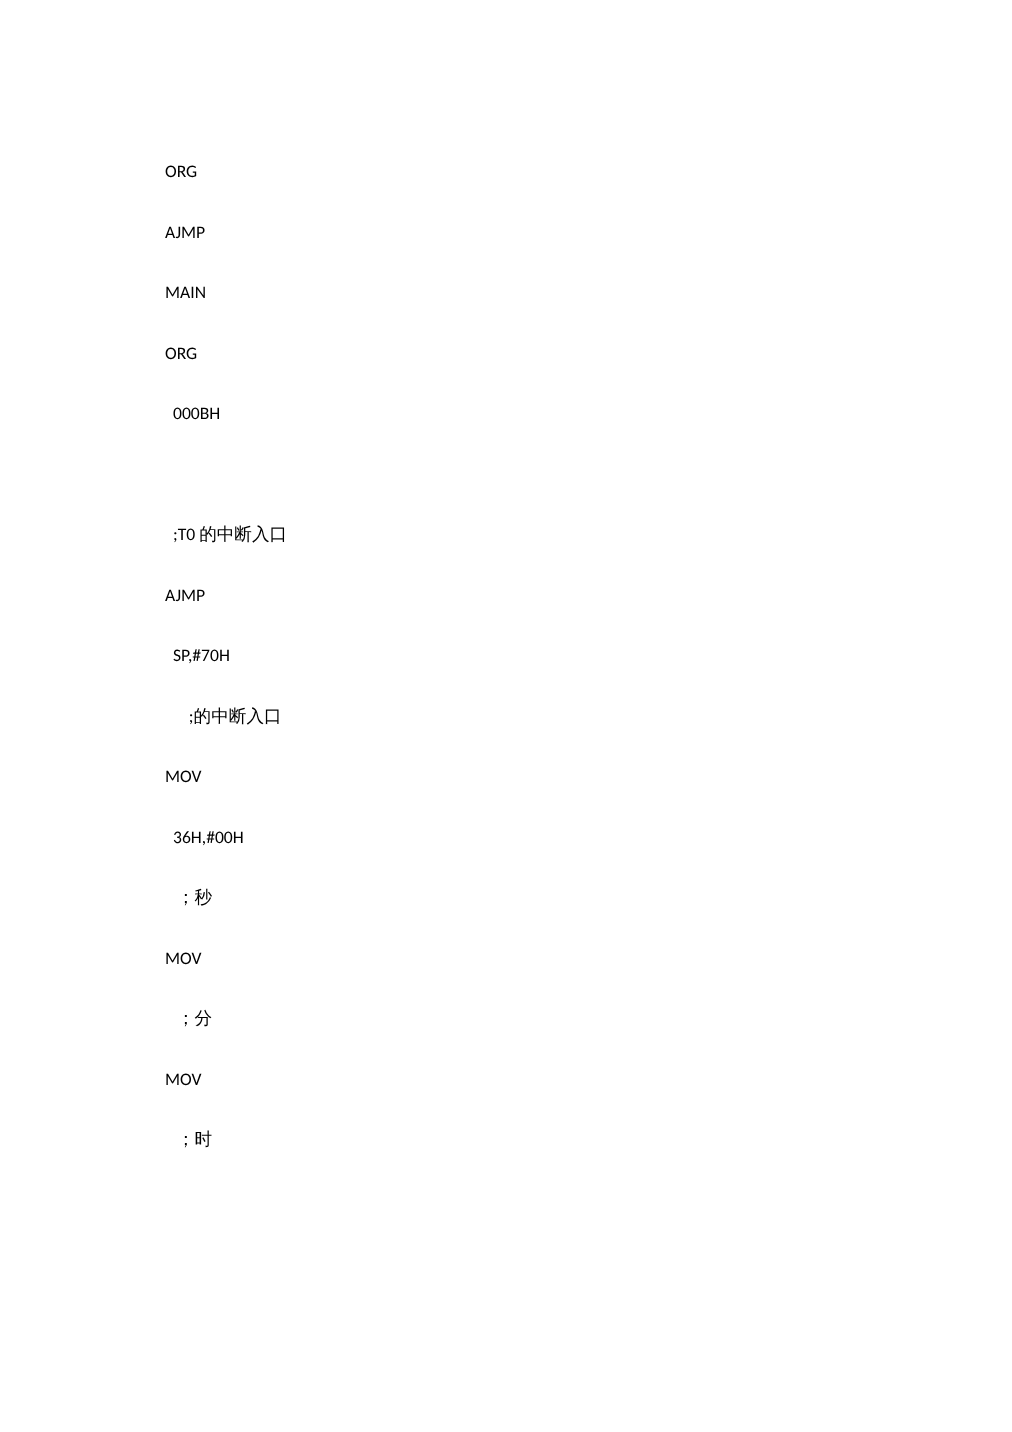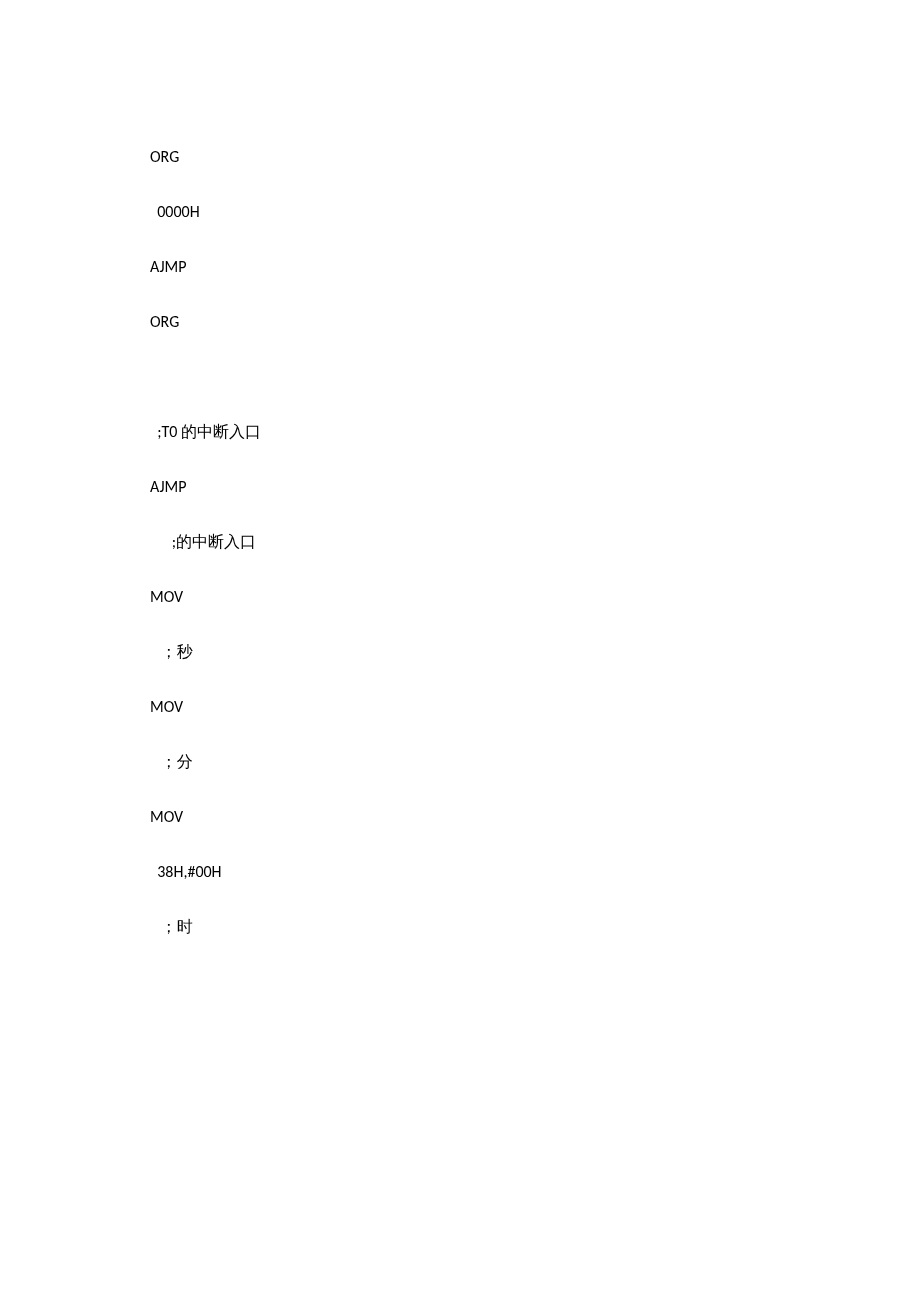--- a/index.html
+++ b/index.html
@@ -19,33 +19,35 @@
   .line {
     display: block;
     min-height: 27.5px;
   }
 </style>
 </head>
 <body>
 
 <div class="page">
 <span class="line">ORG</span>
-<span class="line">  0000H</span>
 <span class="line">AJMP</span>
+<span class="line">MAIN</span>
 <span class="line">ORG</span>
+<span class="line">  000BH</span>
 <span class="line"></span>
 <span class="line">  ;T0 的中断入口</span>
 <span class="line">AJMP</span>
+<span class="line">  SP,#70H</span>
 <span class="line">      ;的中断入口</span>
 <span class="line">MOV</span>
+<span class="line">  36H,#00H</span>
 <span class="line">   ；秒</span>
 <span class="line">MOV</span>
 <span class="line">   ；分</span>
 <span class="line">MOV</span>
-<span class="line">  38H,#00H</span>
 <span class="line">   ；时</span>
 
 
 
 
 
 
 
 
 

